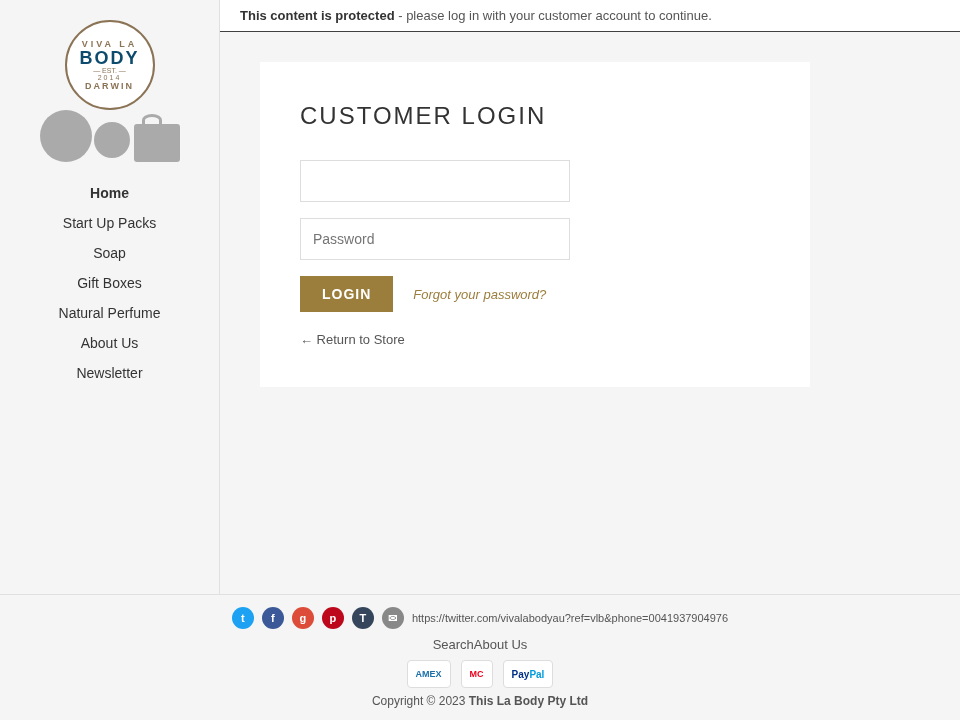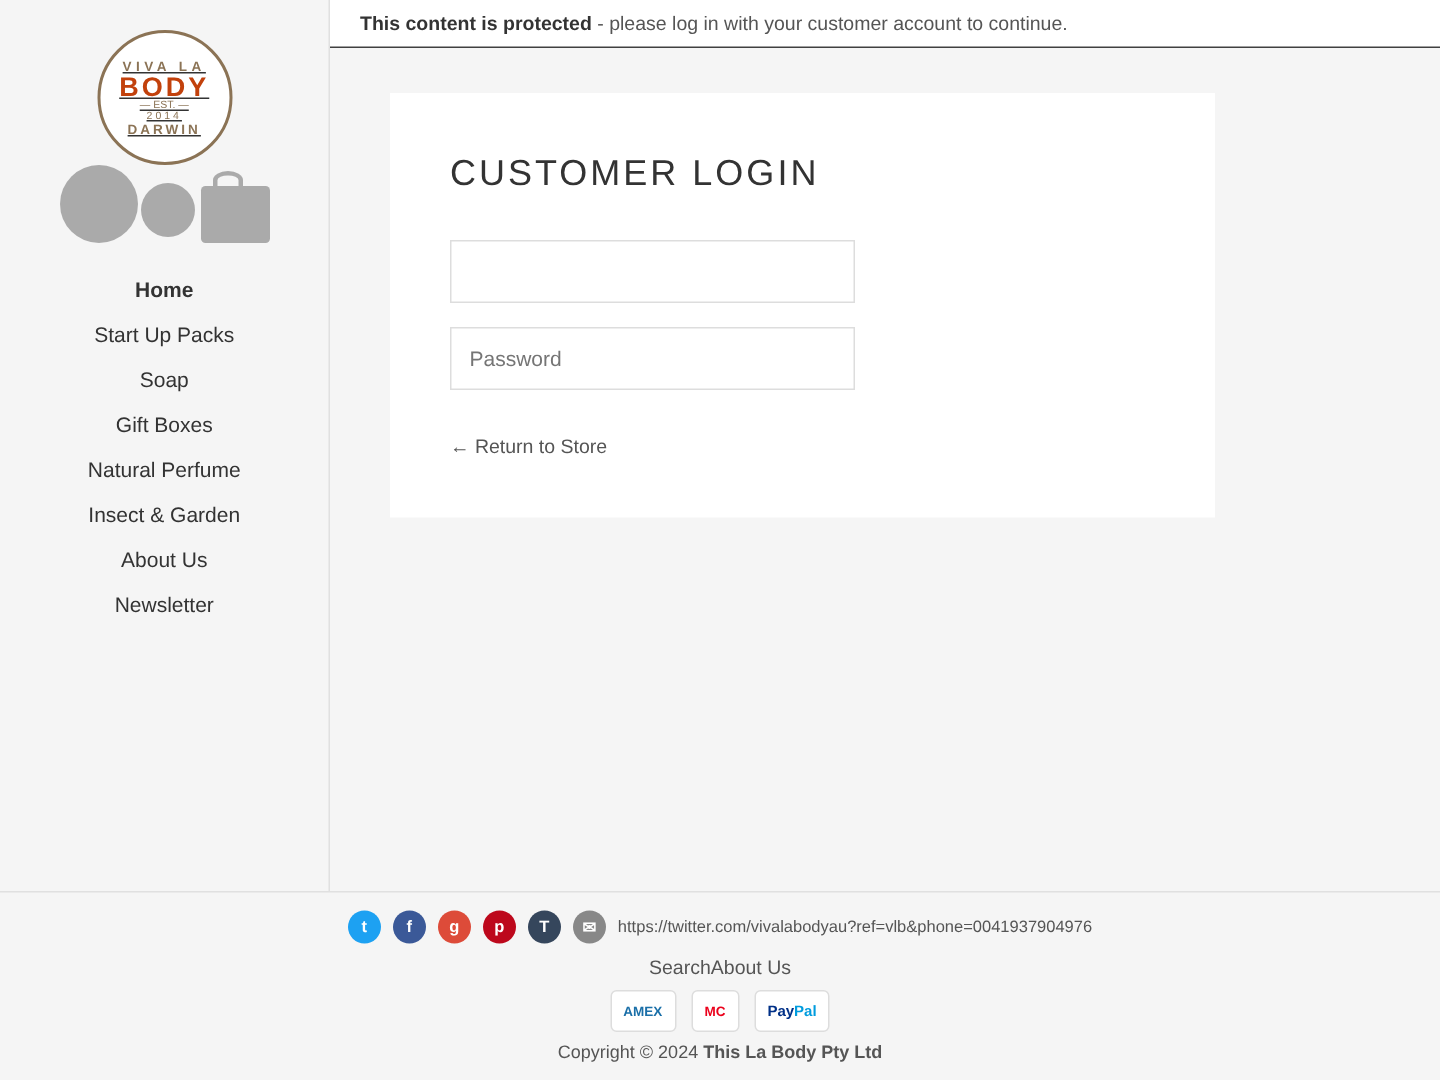--- a/index.html
+++ b/index.html
@@ -115,21 +115,21 @@
 
     .forgot-link {
       color: #9B7D3C;
       font-style: italic;
       font-size: 13px;
       text-decoration: none;
     }
 
     .return-link {
       display: block;
-      margin-top: 30px;
+      margin-top: 20px;
       color: #555;
       text-decoration: none;
       font-size: 13px;
     }
 
     
     footer {
       position: fixed;
       bottom: 0;
       left: 0;
@@ -218,21 +218,20 @@
       font-weight: bold;
     }
 
     
     .logo-badge {
       width: 110px;
       height: 90px;
       display: flex;
       align-items: flex-start;
       justify-content: center;
-      text-decoration: underline;
     }
 
     .logo-circle {
       width: 90px;
       height: 90px;
       border-radius: 50%;
       border: 2px solid #8B7355;
       display: flex;
       flex-direction: column;
       align-items: center;
@@ -244,21 +243,21 @@
     .logo-text-top {
       font-size: 9px;
       color: #8B7355;
       letter-spacing: 3px;
       font-weight: bold;
       text-transform: uppercase;
     }
 
     .logo-text-main {
       font-size: 18px;
-      color: #c2410c;
+      color: #0c4a6e;
       font-weight: 900;
       letter-spacing: 2px;
       line-height: 1;
     }
 
     .logo-text-sub {
       font-size: 7px;
       color: #8B7355;
       letter-spacing: 2px;
     }
@@ -347,21 +346,20 @@
         <div class="cart-box"></div>
       </div>
     </div>
 
     <nav class="sidebar-nav">
       <a href="#" class="active">Home</a>
       <a href="#">Start Up Packs</a>
       <a href="#">Soap</a>
       <a href="#">Gift Boxes</a>
       <a href="#">Natural Perfume</a>
-      <a href="#">Insect &amp; Garden</a>
       <a href="#">About Us</a>
       <a href="#">Newsletter</a>
     </nav>
   </aside>
 
   <div class="main-content">
 
     <div class="protected-bar">
       <strong>This content is protected</strong><span> - please log in with your customer account to continue.</span>
     </div>
@@ -370,20 +368,24 @@
       <h1 class="login-title">CUSTOMER LOGIN</h1>
 
       <div class="form-group">
         <input type="email" class="form-input" value="" placeholder="" style="">
       </div>
 
       <div class="form-group">
         <input type="password" class="form-input" placeholder="Password" style="">
       </div>
 
+      <div class="form-actions">
+        <button class="login-btn">LOGIN</button>
+        <a href="#" class="forgot-link">Forgot your password?</a>
+      </div>
 
       <a href="#" class="return-link">← Return to Store</a>
     </div>
   </div>
 </div>
 
 <footer>
   <div class="footer-social">
     <span class="social-icon social-twitter">t</span>
     <span class="social-icon social-facebook">f</span>
@@ -407,16 +409,16 @@
       <span style="font-size:9px; color:#eb001b; font-weight:bold;">MC</span>
     </div>
     <div class="payment-card">
       <span style="color:#003087; font-size:10px; font-weight:bold;text-align:center;">Pay</span>
         <span style="color:#009cde; font-size:10px; font-weight:bold;">Pal</span>
     </div>
   </div>
 
 
   <div class="footer-copyright">
-    <span>Copyright © 2024</span>
+    <span>Copyright © 2023</span>
     <a href="#">This La Body Pty Ltd</a>
   </div>
 </footer>
 
 </body></html>

